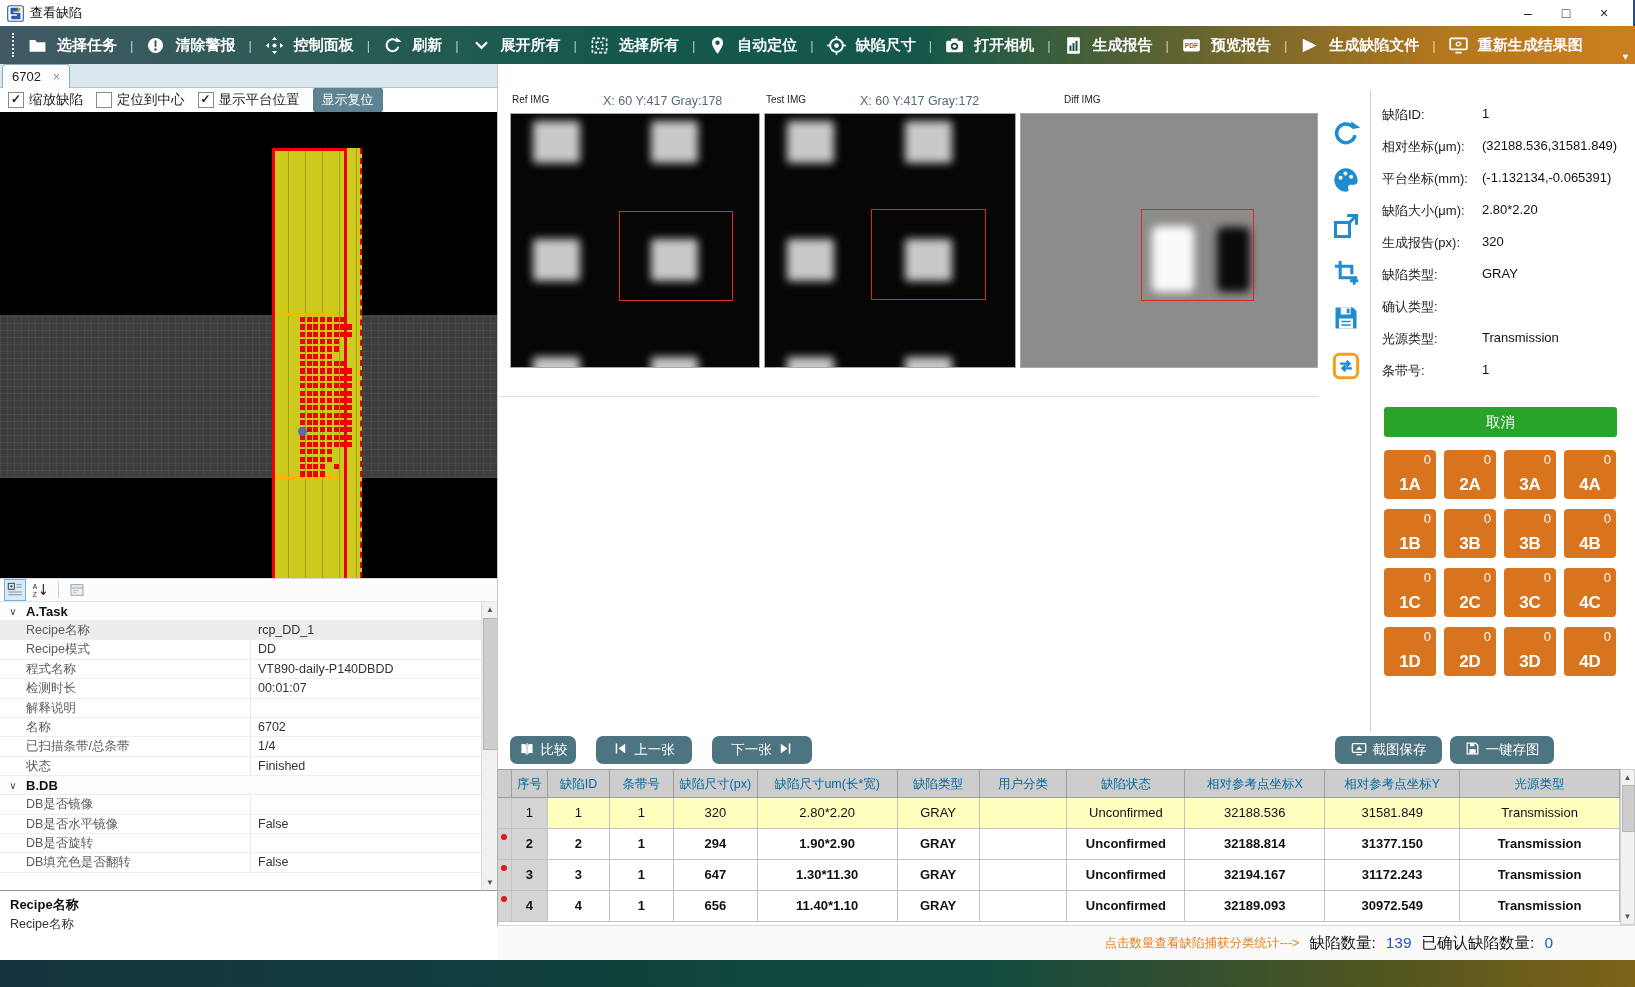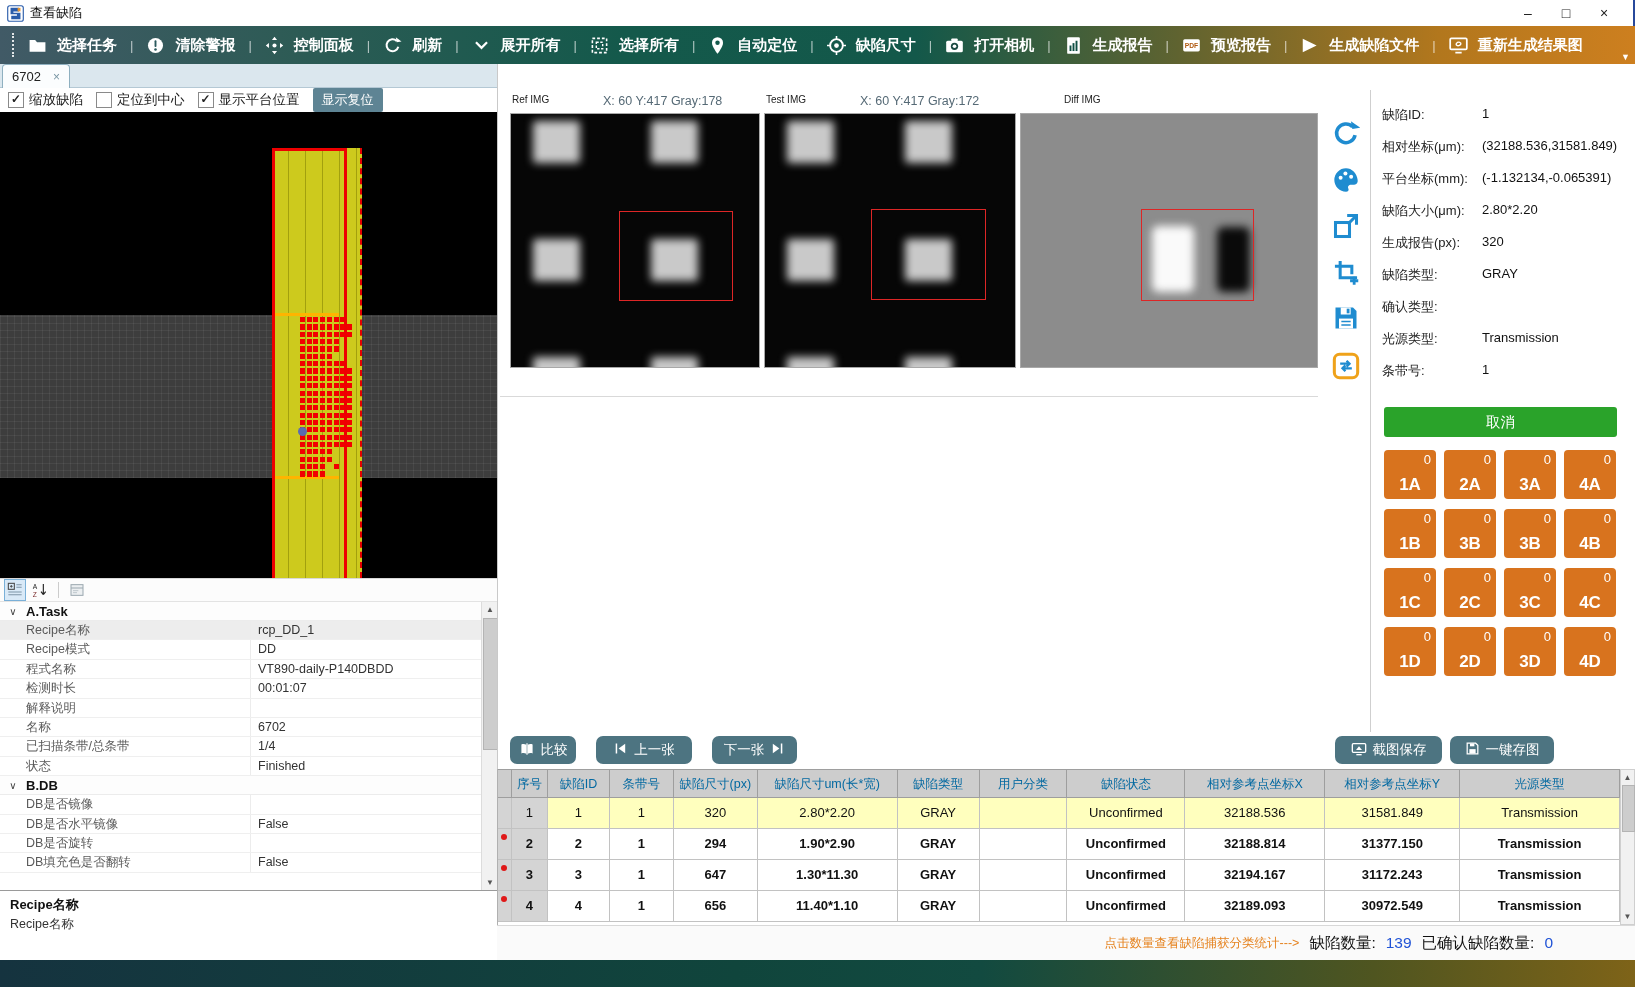--- a/index.html
+++ b/index.html
@@ -723,21 +723,21 @@
       </svg></span>
   <span>比较</span>
 </div>
 <div class="navbtn" style="left:596px;width:96px;">
   <span><svg viewBox="0 0 24 24" width="15" height="15">
         <path d="M5.5 4v16" stroke="#fff" stroke-width="2.4"></path>
         <path d="M19.5 4.5L9 12l10.5 7.5z" fill="#fff"></path>
       </svg></span>
   <span>上一张</span>
 </div>
-<div class="navbtn" style="left:712px;width:85px;">
+<div class="navbtn" style="left:712px;width:100px;">
   <span>下一张</span>
   <span><svg viewBox="0 0 24 24" width="15" height="15">
         <path d="M18.5 4v16" stroke="#fff" stroke-width="2.4"></path>
         <path d="M4.5 4.5L15 12 4.5 19.5z" fill="#fff"></path>
       </svg></span>
 </div>
 <div class="navbtn" style="left:1335px;width:107px;">
   <span><svg viewBox="0 0 24 24" width="16" height="16">
         <rect x="2" y="4" width="20" height="13" rx="1.5" fill="none" stroke="#fff" stroke-width="2"></rect>
         <path d="M8 20.5h8" stroke="#fff" stroke-width="2"></path>

